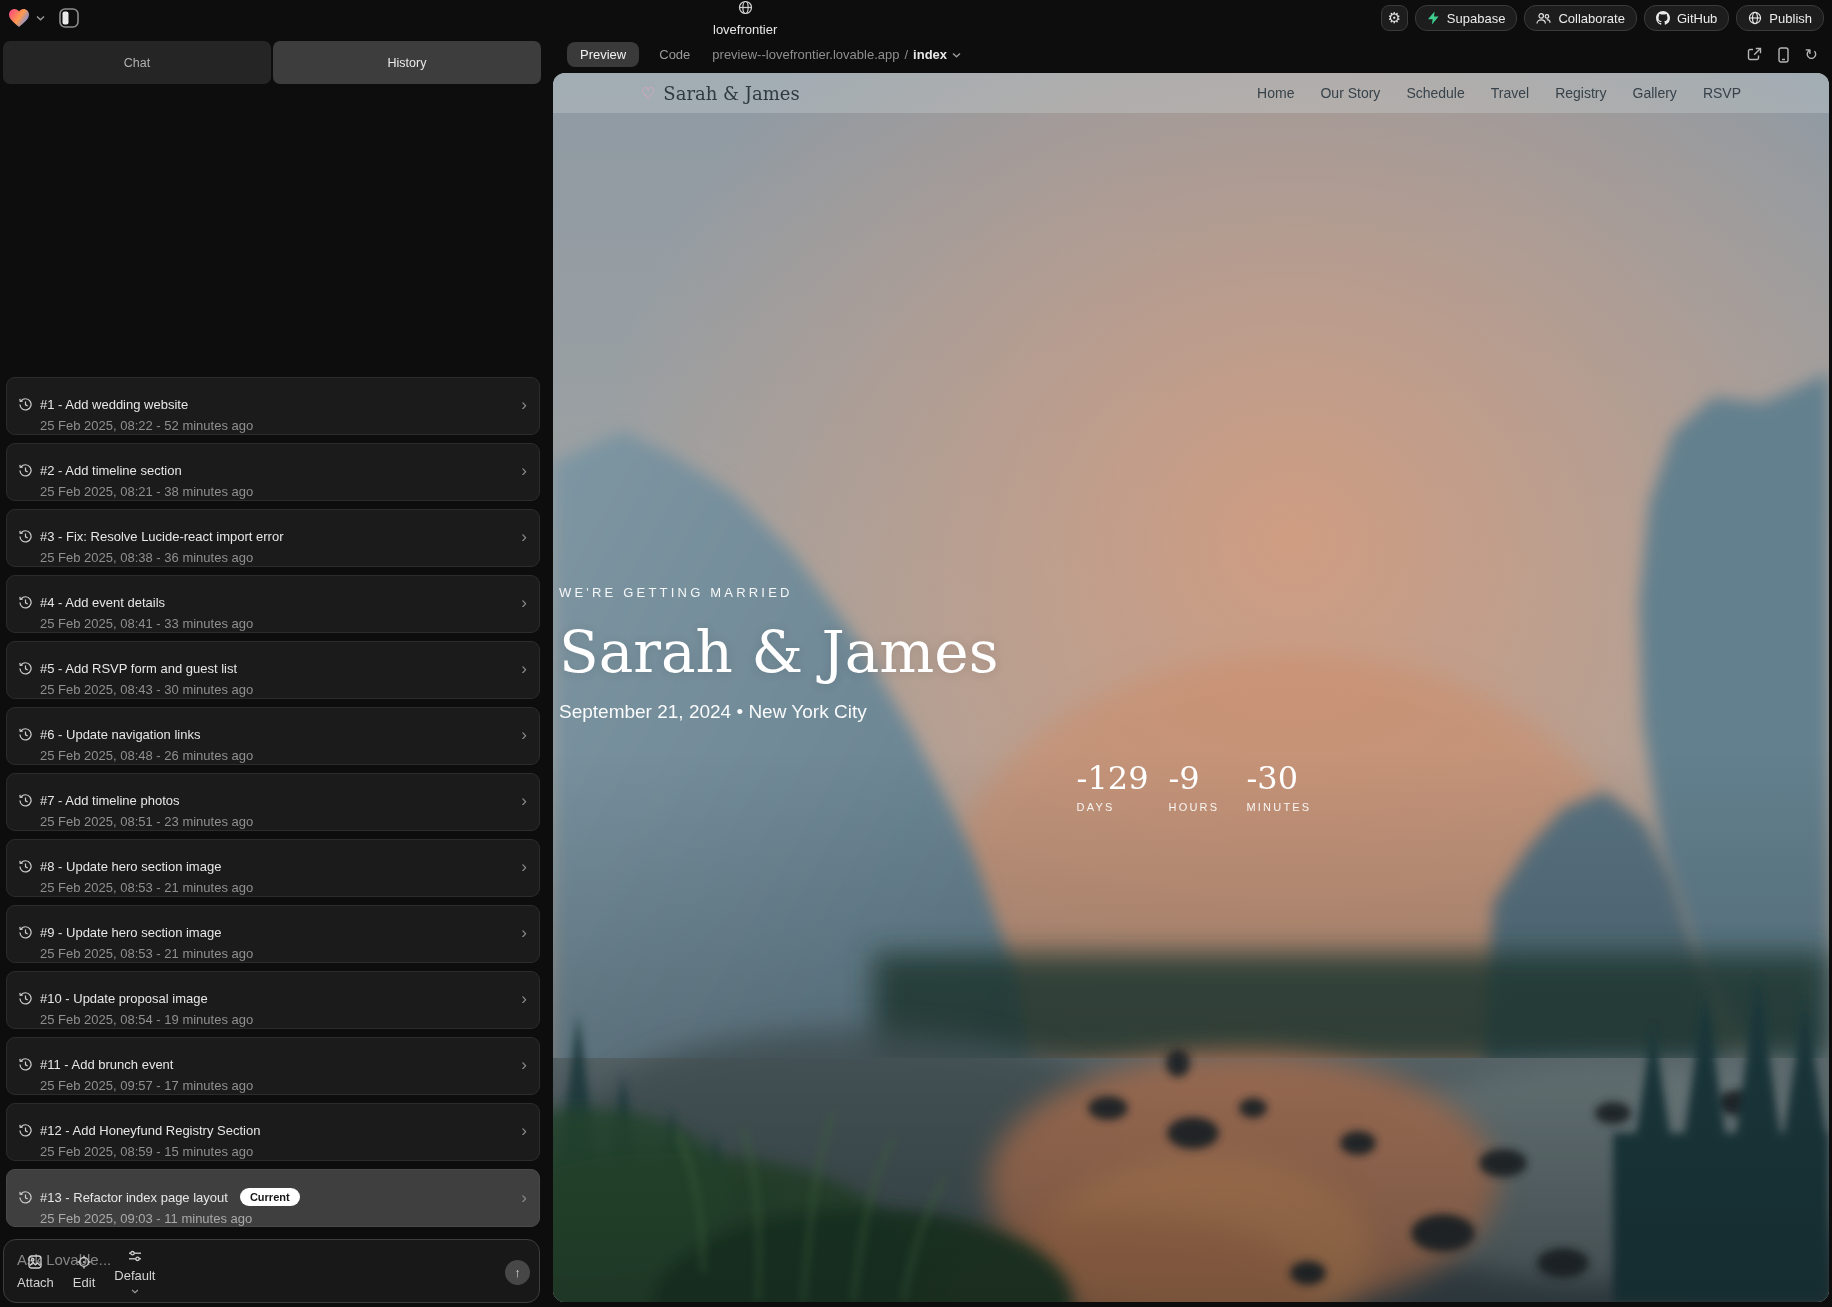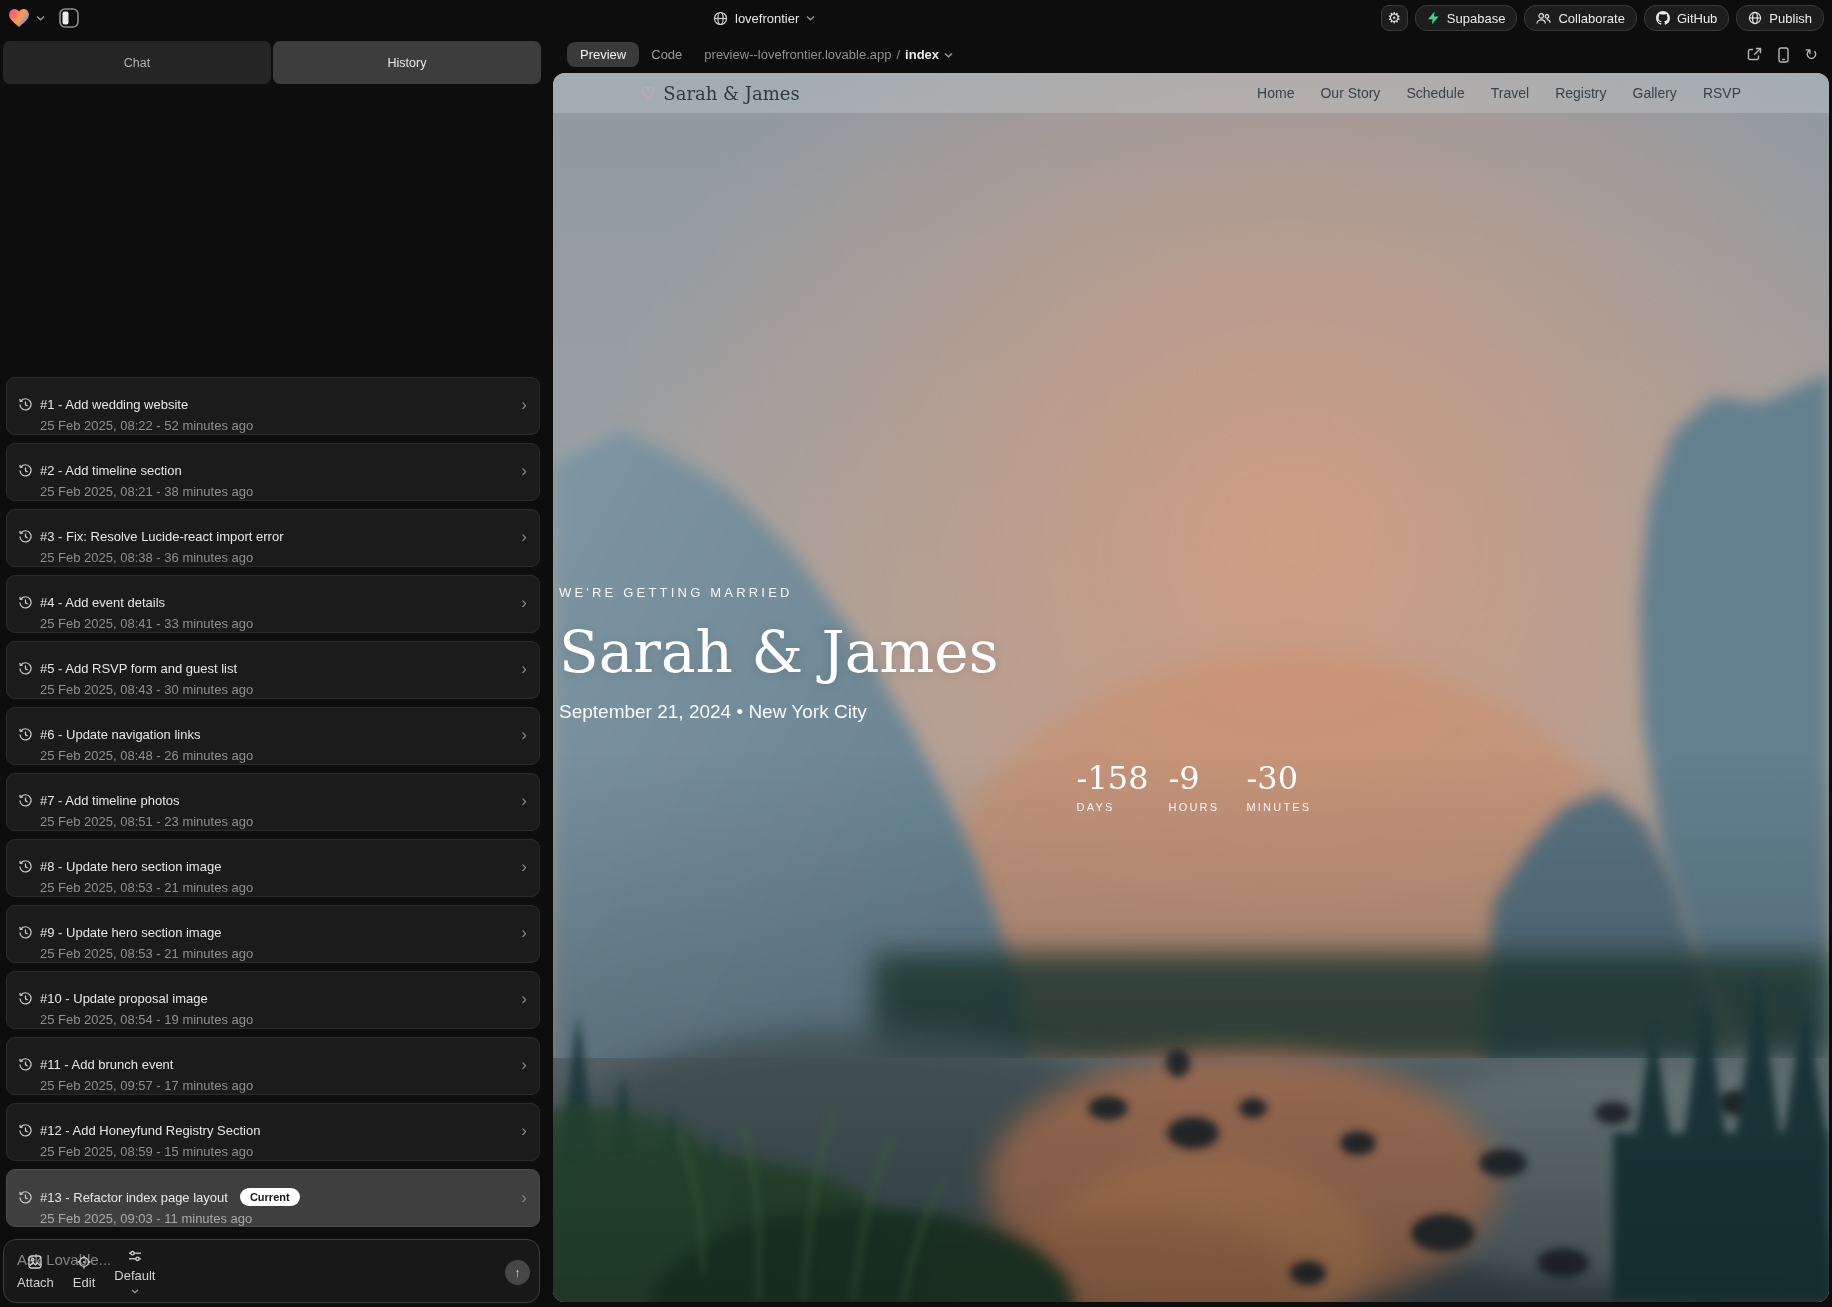--- a/index.html
+++ b/index.html
@@ -4,21 +4,21 @@
 <style>
   * { margin:0; padding:0; box-sizing:border-box; }
   html,body { width:1832px; height:1307px; overflow:hidden; background:#0d0d0d;
     font-family:"Liberation Sans", sans-serif; -webkit-font-smoothing:antialiased; }
 
   
   .topbar { position:absolute; top:0; left:0; right:0; height:36px; display:flex; align-items:center; padding:0 8px; }
   .tb-left { display:flex; align-items:center; gap:6px; }
   .icon-btn { display:flex; align-items:center; justify-content:center; background:none; border:none; cursor:pointer; }
   .project { position:absolute; left:713px; top:0; height:36px; display:flex; align-items:center; gap:7px;
-    color:#e6e6e6; font-size:13px; }
+    color:#e6e6e6; font-size:13px;flex-direction:column; }
   .tb-right { margin-left:auto; display:flex; align-items:center; gap:7px; }
   .pill-btn { height:26px; display:flex; align-items:center; gap:7px; padding:0 11px; background:#1d1d1d;
     border:1px solid #3a3a3a; border-radius:12px; color:#ececec; font-size:13px; cursor:pointer; }
   .sq-btn { width:27px; height:26px; display:flex; align-items:center; justify-content:center; background:#1d1d1d;
     border:1px solid #3a3a3a; border-radius:8px; color:#e0e0e0; font-size:15px; cursor:pointer; }
 
   
   .sidebar { position:absolute; top:36px; left:0; width:546px; bottom:0; }
   .tabs { position:absolute; top:5px; left:3px; right:5px; height:43px; display:flex; gap:2px; }
   .tab { flex:1; display:flex; align-items:center; justify-content:center; font-size:12.5px;
@@ -45,21 +45,21 @@
   .composer-row { position:absolute; left:13px; right:9px; bottom:8px; display:flex; align-items:center; gap:19px;
     font-size:13px; color:#d2d2d2; }
   .c-item { display:flex; align-items:center; gap:6px; cursor:pointer;flex-direction:column; }
   .send-btn { margin-left:auto; width:25px; height:25px; border-radius:50%; background:#474747; border:none;
     color:#dedede; font-size:13px; display:flex; align-items:center; justify-content:center; cursor:pointer; }
 
   
   .preview-pane { position:absolute; top:36px; left:546px; right:0; bottom:0; }
   .pv-toolbar { height:37px; display:flex; align-items:center; padding:0 14px 0 21px; }
   .pv-tab-active { background:#3a3a3a; border-radius:8px; padding:5px 13px; font-size:13px; color:#f2f2f2; cursor:pointer; }
-  .pv-tab { margin-left:12px; font-size:13px; color:#9b9b9b; cursor:pointer; }
+  .pv-tab { margin-left:20px; font-size:13px; color:#9b9b9b; cursor:pointer; }
   .pv-url { margin-left:22px; display:flex; align-items:center; gap:5px; font-size:13px; color:#8e8e8e; cursor:pointer; }
   .pv-url .path { color:#e8e8e8; font-weight:600; }
   .pv-icons { margin-left:auto; display:flex; align-items:center; gap:16px; color:#b5b5b5; }
   .pv-icons .u { font-size:16px; cursor:pointer; }
 
   .frame { position:absolute; top:37px; left:7px; right:3px; bottom:5px; border-radius:12px; overflow:hidden;
     background:#96a0a7; }
   .scene { position:absolute; inset:0; width:100%; height:100%; display:block; }
 
   .site-header { position:absolute; top:0; left:0; right:0; height:40px; display:flex; align-items:center;
@@ -589,21 +589,21 @@
       </nav>
     </header>
 
     <div class="hero">
       <div class="eyebrow">WE'RE GETTING MARRIED</div>
       <div class="hero-title">Sarah &amp; James</div>
       <div class="hero-date">September 21, 2024 • New York City</div>
       <div class="countdown">
 
           <div class="cd-col">
-            <div class="cd-val">-158</div>
+            <div class="cd-val">-129</div>
             <div class="cd-label">DAYS</div>
           </div>
 
           <div class="cd-col">
             <div class="cd-val">-9</div>
             <div class="cd-label">HOURS</div>
           </div>
 
           <div class="cd-col">
             <div class="cd-val">-30</div>

